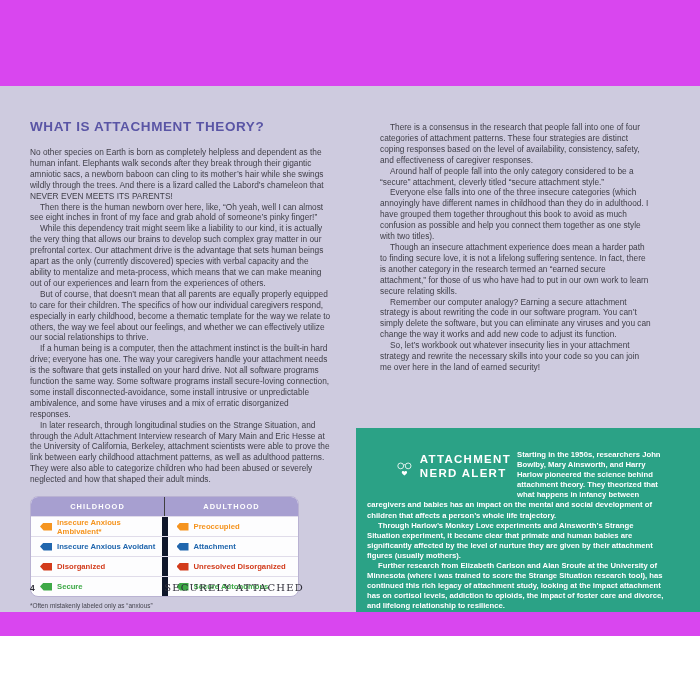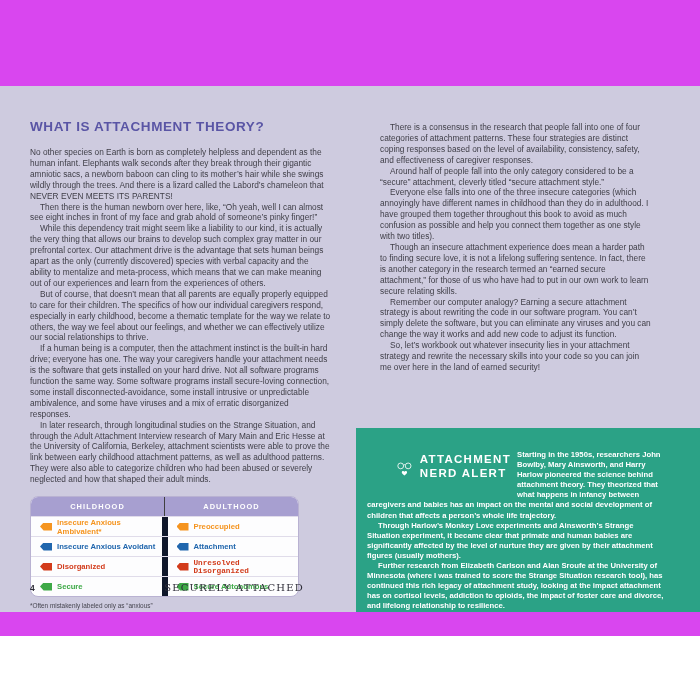--- a/index.html
+++ b/index.html
@@ -95,21 +95,21 @@
           </div>
         </div>
 
         <div class="trow">
           <div class="td">
             <span class="tag" style="background: rgb(210, 59, 27);"></span>
             <span style="color: rgb(210, 59, 27);">Disorganized</span>
           </div>
           <div class="td">
             <span class="tag" style="background: rgb(210, 59, 27);"></span>
-            <span style="color: rgb(210, 59, 27); font-family: Liberation Mono, monospace;">Unresolved Disorganized</span>
+            <span style="color: rgb(210, 59, 27);">Unresolved Disorganized</span>
           </div>
         </div>
 
         <div class="trow">
           <div class="td">
             <span class="tag" style="background: rgb(62, 169, 71);"></span>
             <span style="color: rgb(62, 169, 71); text-align: center;">Secure</span>
           </div>
           <div class="td">
             <span class="tag" style="background: rgb(62, 169, 71);"></span>

